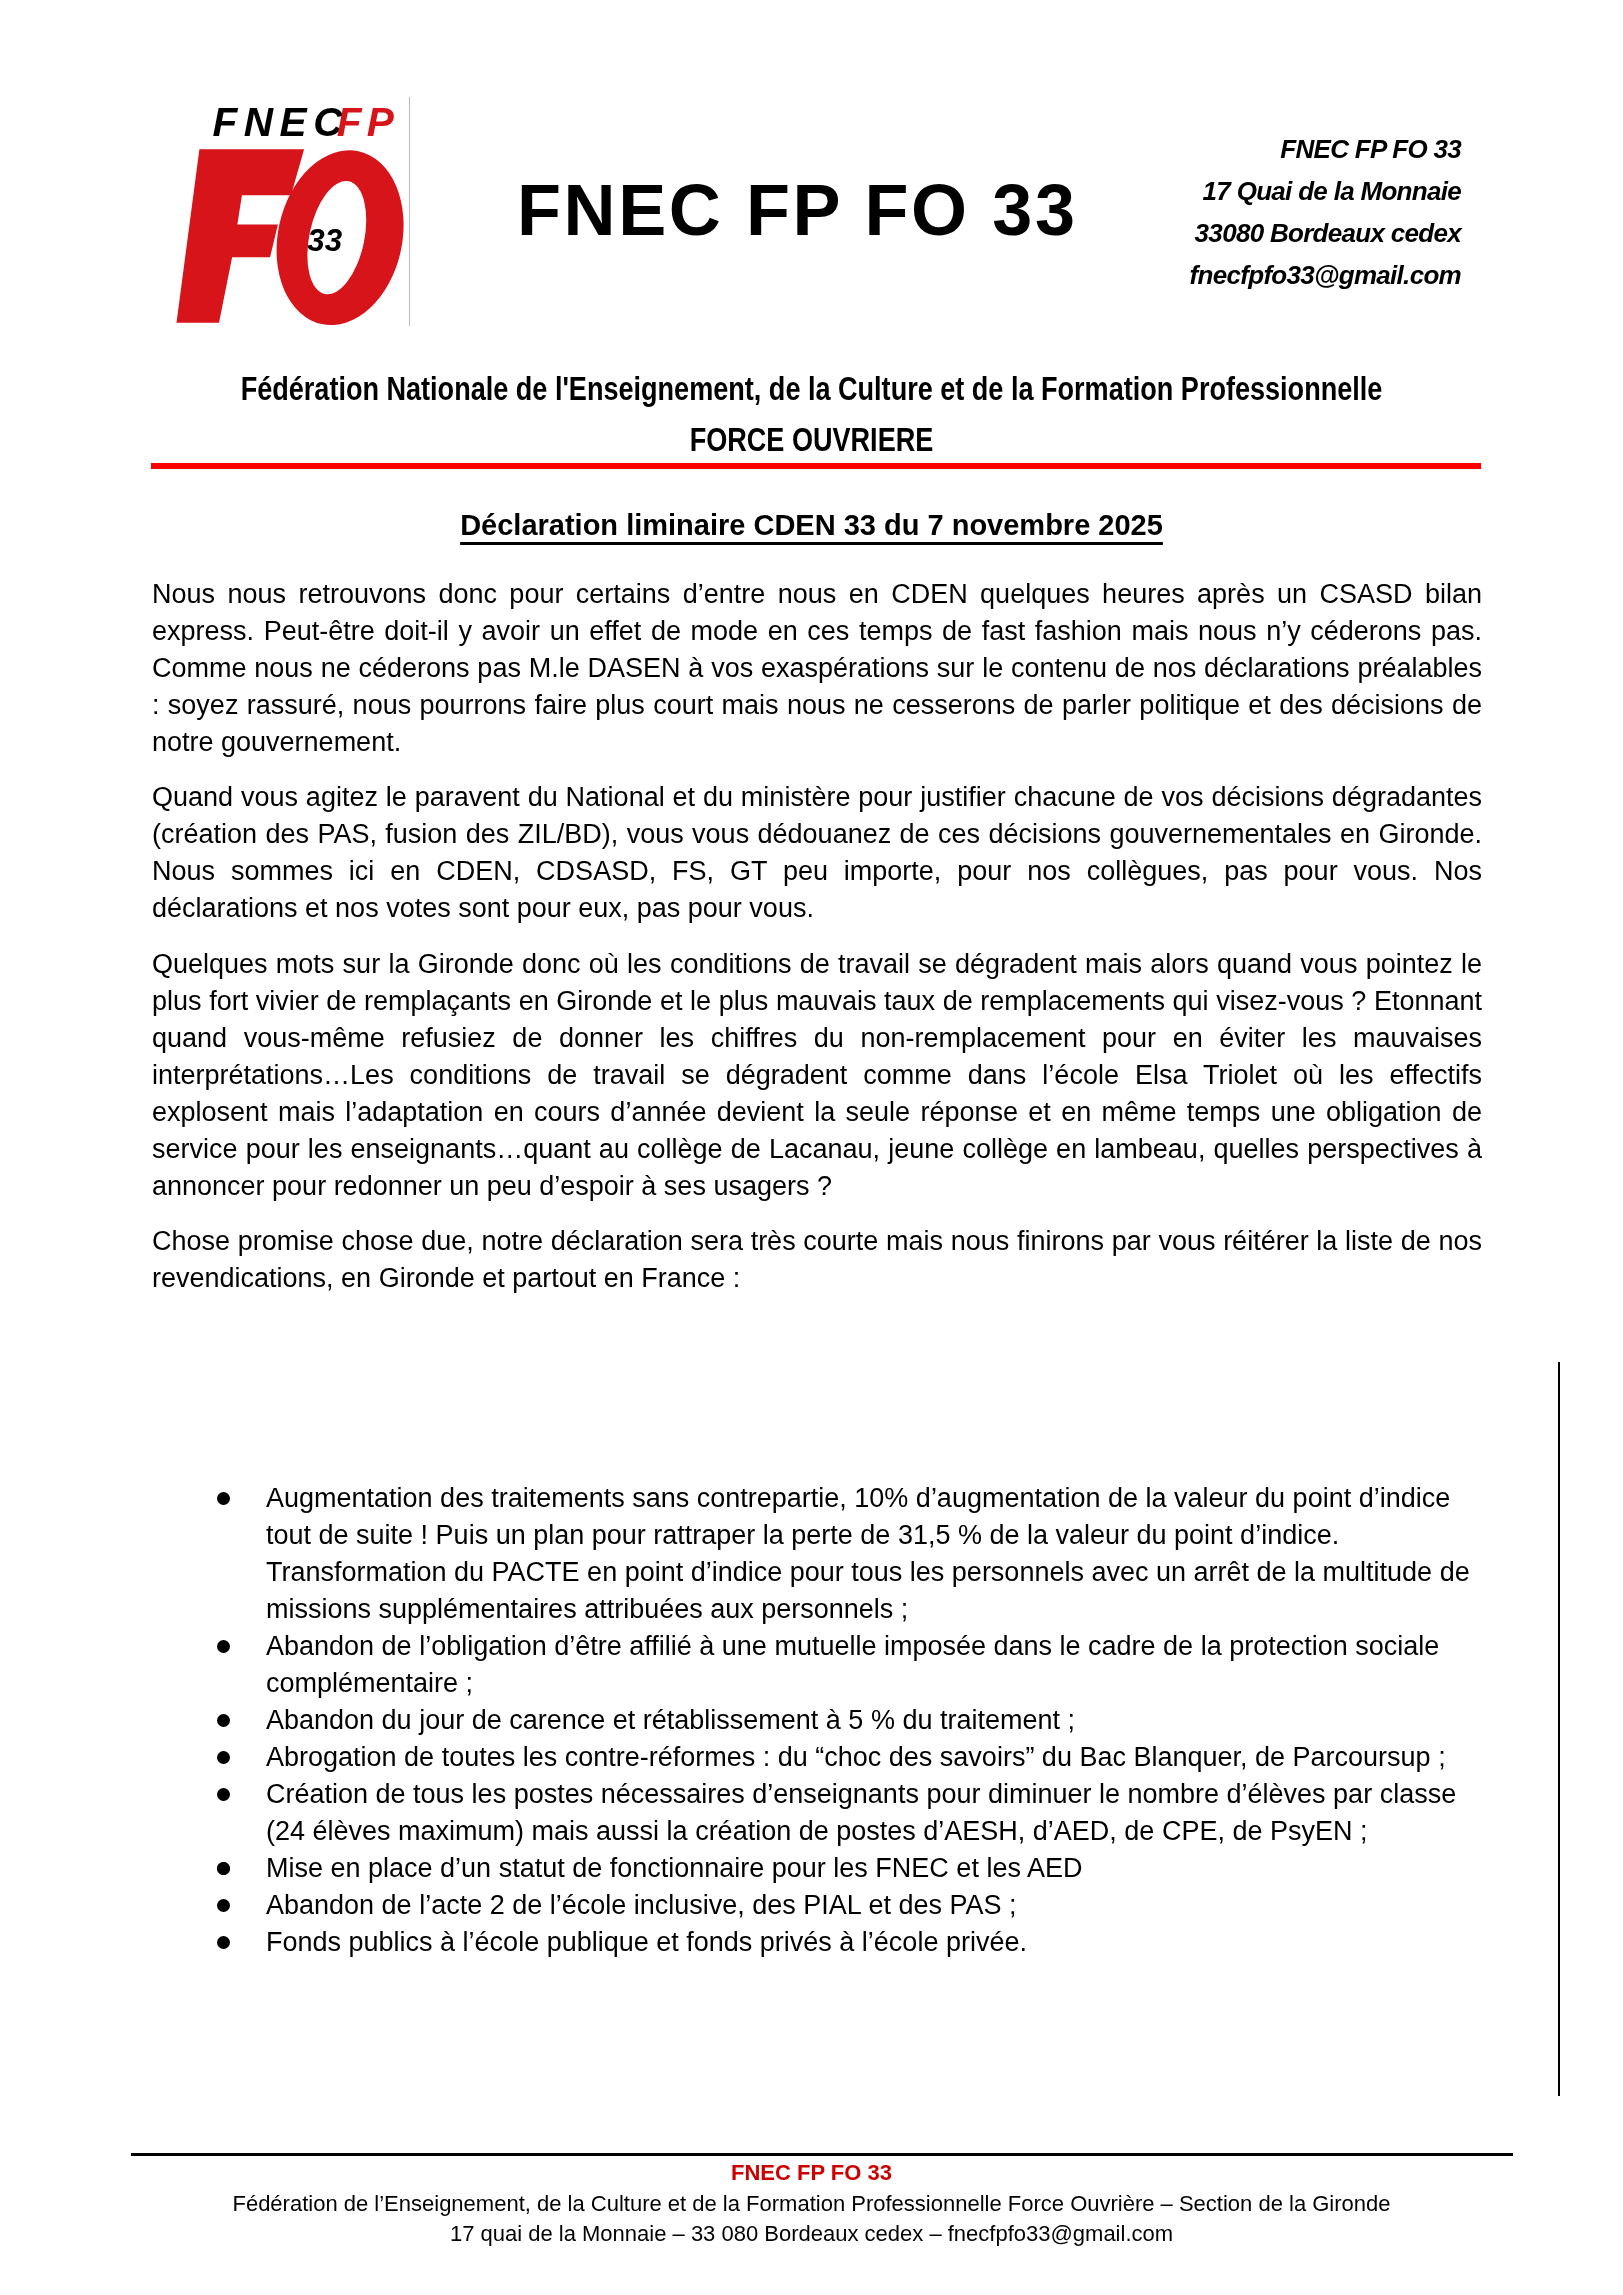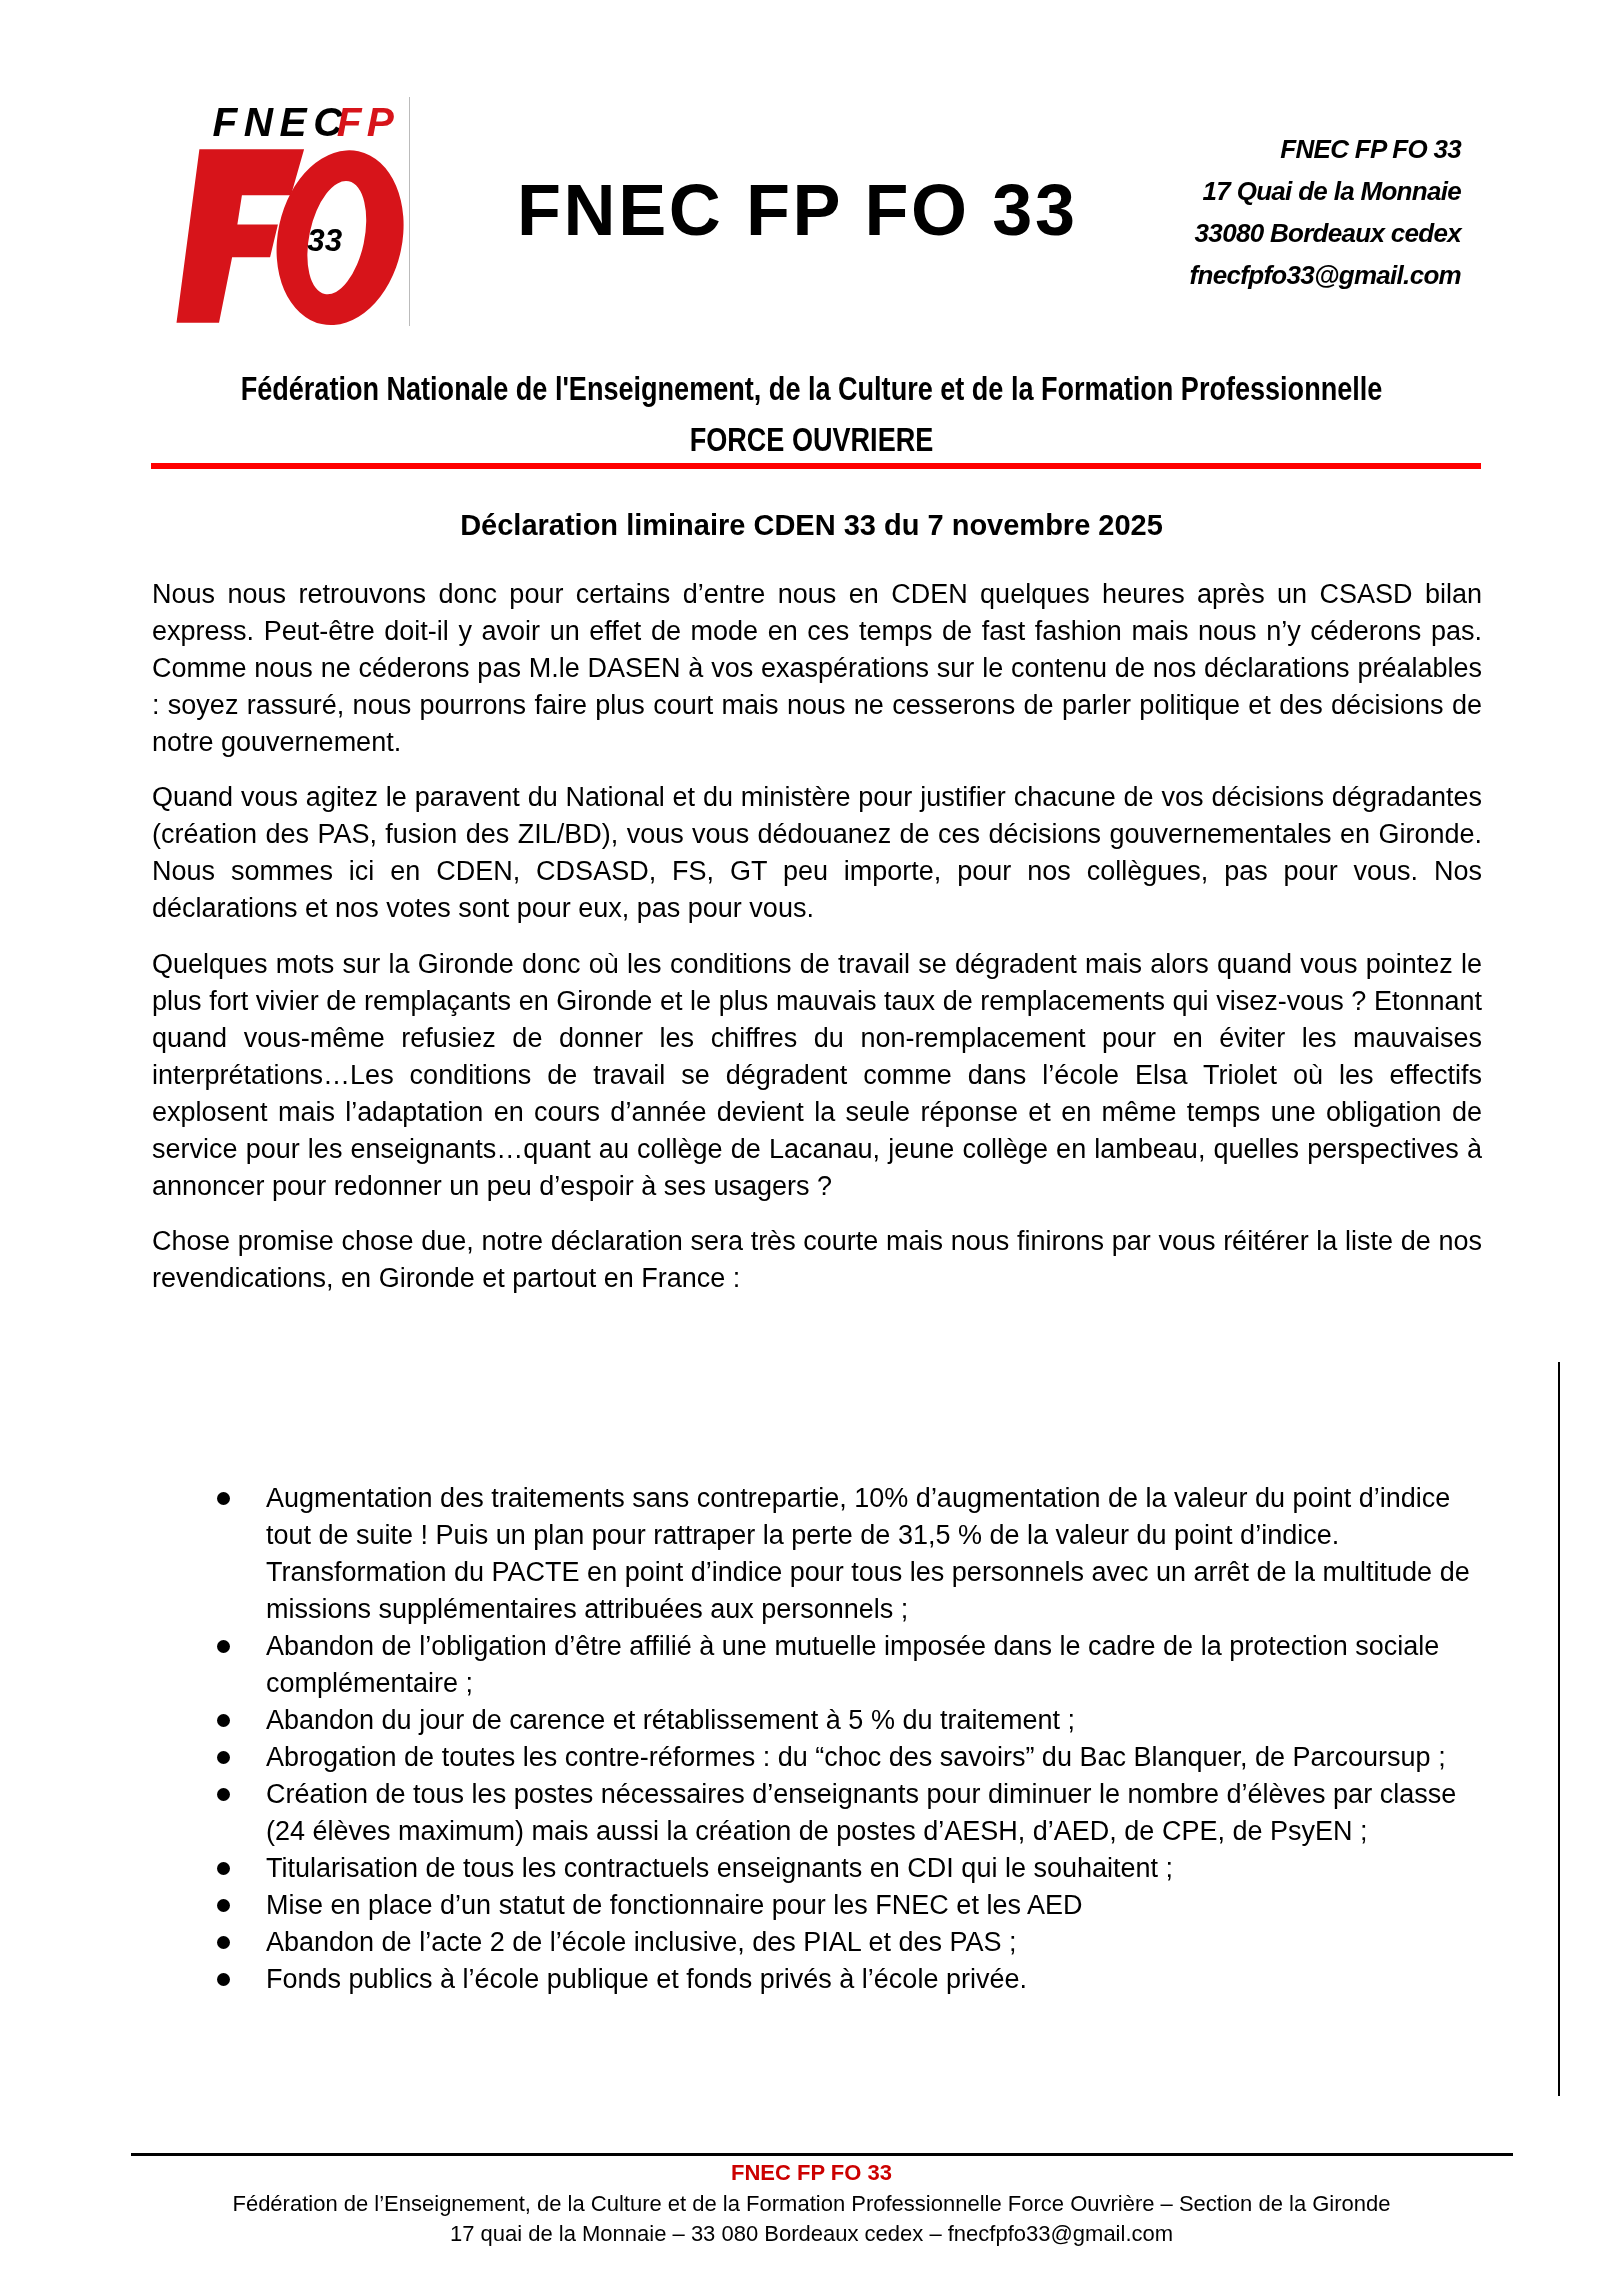--- a/index.html
+++ b/index.html
@@ -26,21 +26,21 @@
     position: absolute; left: 0; width: 1623px; top: 363px; text-align: center;
     font-weight: bold; font-size: 33px; line-height: 51px;
     transform: scaleX(0.82); transform-origin: center;
   }
   .red-rule {
     position: absolute; left: 151px; top: 463px; width: 1330px; height: 5.9px;
     background: #ff0000;
   }
   .doc-heading {
     position: absolute; left: 0; width: 1623px; top: 509px; text-align: center;
-    font-weight: bold; font-size: 29px; 
+    font-weight: bold; font-size: 29px; text-decoration: underline;
     text-decoration-thickness: 3.3px; text-underline-offset: 6.5px;
   }
   .body-text {
     position: absolute; left: 152px; width: 1330px; top: 576px;
     font-size: 27px; line-height: 37px; text-align: justify;
   }
   .body-text p { margin: 0 0 18.3px 0; }
   .req-list {
     position: absolute; left: 208px; width: 1283px; top: 1480px;
     font-size: 27px; line-height: 37px; margin: 0; padding: 0; list-style: none;
@@ -105,21 +105,21 @@
   <p>Quelques mots sur la Gironde donc où les conditions de travail se dégradent mais alors quand vous pointez le plus fort vivier de remplaçants en Gironde et le plus mauvais taux de remplacements qui visez-vous ? Etonnant quand vous-même refusiez de donner les chiffres du non-remplacement pour en éviter les mauvaises interprétations…Les conditions de travail se dégradent comme dans l’école Elsa Triolet où les effectifs explosent mais l’adaptation en cours d’année devient la seule réponse et en même temps une obligation de service pour les enseignants…quant au collège de Lacanau, jeune collège en lambeau, quelles perspectives à annoncer pour redonner un peu d’espoir à ses usagers ?</p>
   <p>Chose promise chose due, notre déclaration sera très courte mais nous finirons par vous réitérer la liste de nos revendications, en Gironde et partout en France :</p>
 </div>
 
 <ul class="req-list">
   <li><span class="bullet"></span><span>Augmentation des traitements sans contrepartie, 10% d’augmentation de la valeur du point d’indice tout de suite ! Puis un plan pour rattraper la perte de 31,5 % de la valeur du point d’indice. Transformation du PACTE en point d’indice pour tous les personnels avec un arrêt de la multitude de missions supplémentaires attribuées aux personnels ;</span></li>
   <li><span class="bullet"></span><span>Abandon de l’obligation d’être affilié à une mutuelle imposée dans le cadre de la protection sociale complémentaire ;</span></li>
   <li><span class="bullet"></span><span>Abandon du jour de carence et rétablissement à 5 % du traitement ;</span></li>
   <li><span class="bullet"></span><span>Abrogation de toutes les contre-réformes : du “choc des savoirs” du Bac Blanquer, de Parcoursup ;</span></li>
   <li><span class="bullet"></span><span>Création de tous les postes nécessaires d’enseignants pour diminuer le nombre d’élèves par classe (24 élèves maximum) mais aussi la création de postes d’AESH, d’AED, de CPE, de PsyEN ;</span></li>
-  <li><span class="bullet"></span><span>Titularisation de tous les contractuels enseignants en CDI qui le souhaitent ;</span></li>
+  <li><span class="bullet"></span></li>
   <li><span class="bullet"></span><span>Mise en place d’un statut de fonctionnaire pour les FNEC et les AED</span></li>
   <li><span class="bullet"></span><span>Abandon de l’acte 2 de l’école inclusive, des PIAL et des PAS ;</span></li>
   <li><span class="bullet"></span><span>Fonds publics à l’école publique et fonds privés à l’école privée.</span></li>
 </ul>
 
 <div class="vbar" style="height:734px; max-height:none; top:1362px;"></div>
 
 <div class="footer-rule"></div>
 <div class="footer">
   <div class="f1">FNEC FP FO 33</div>

